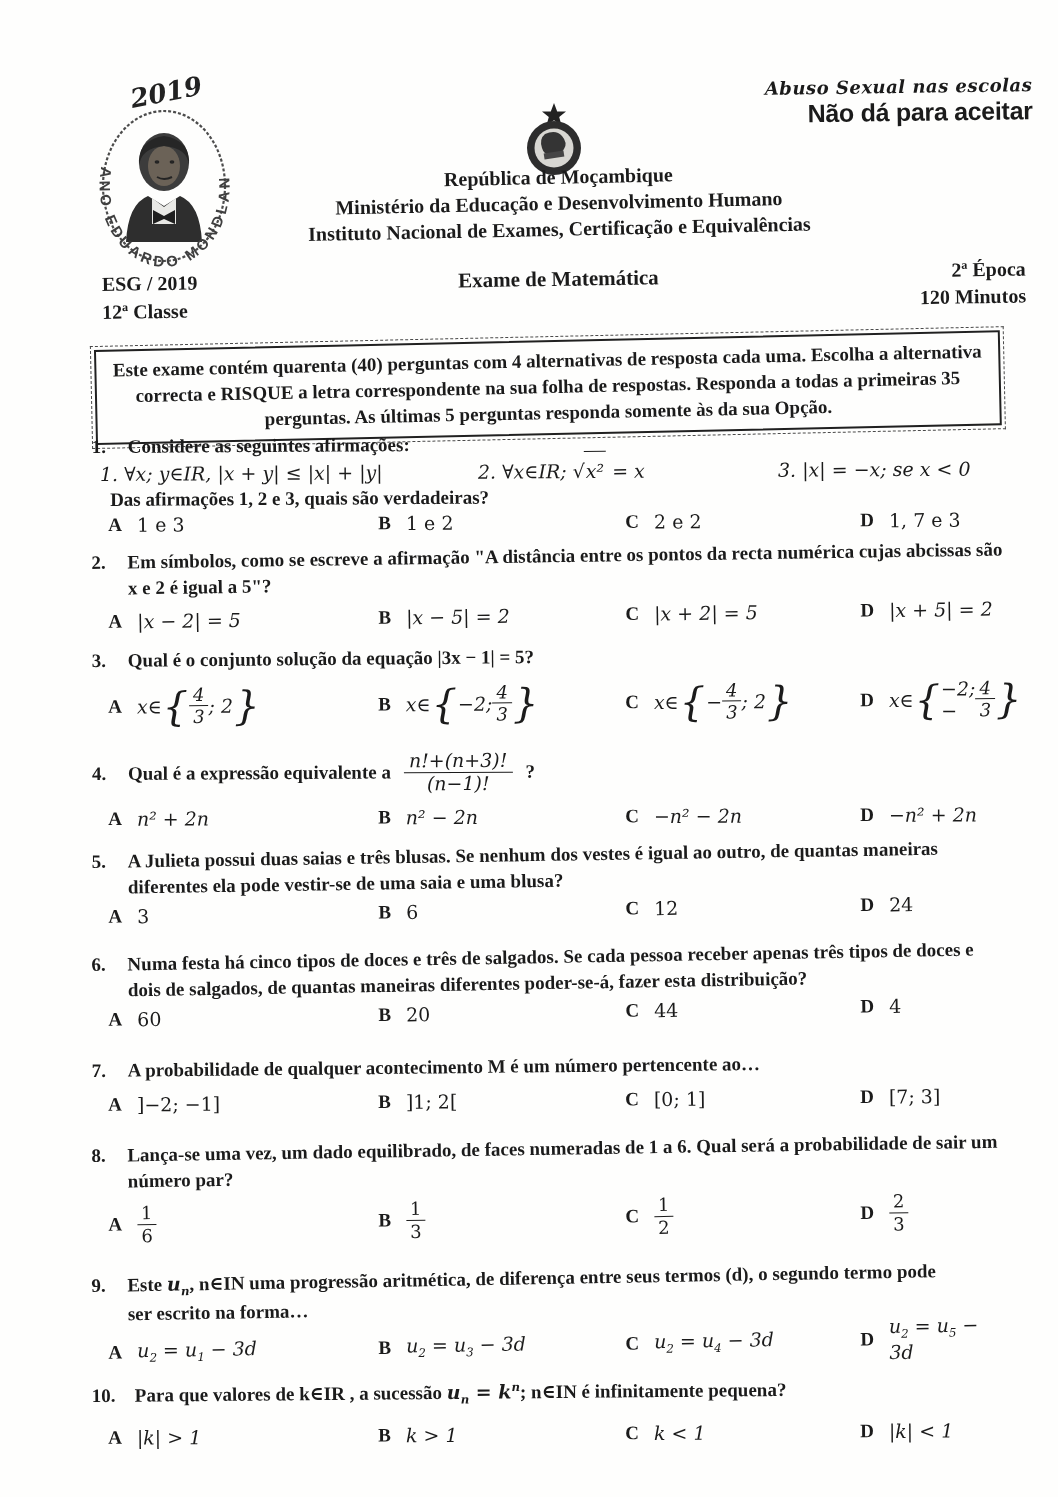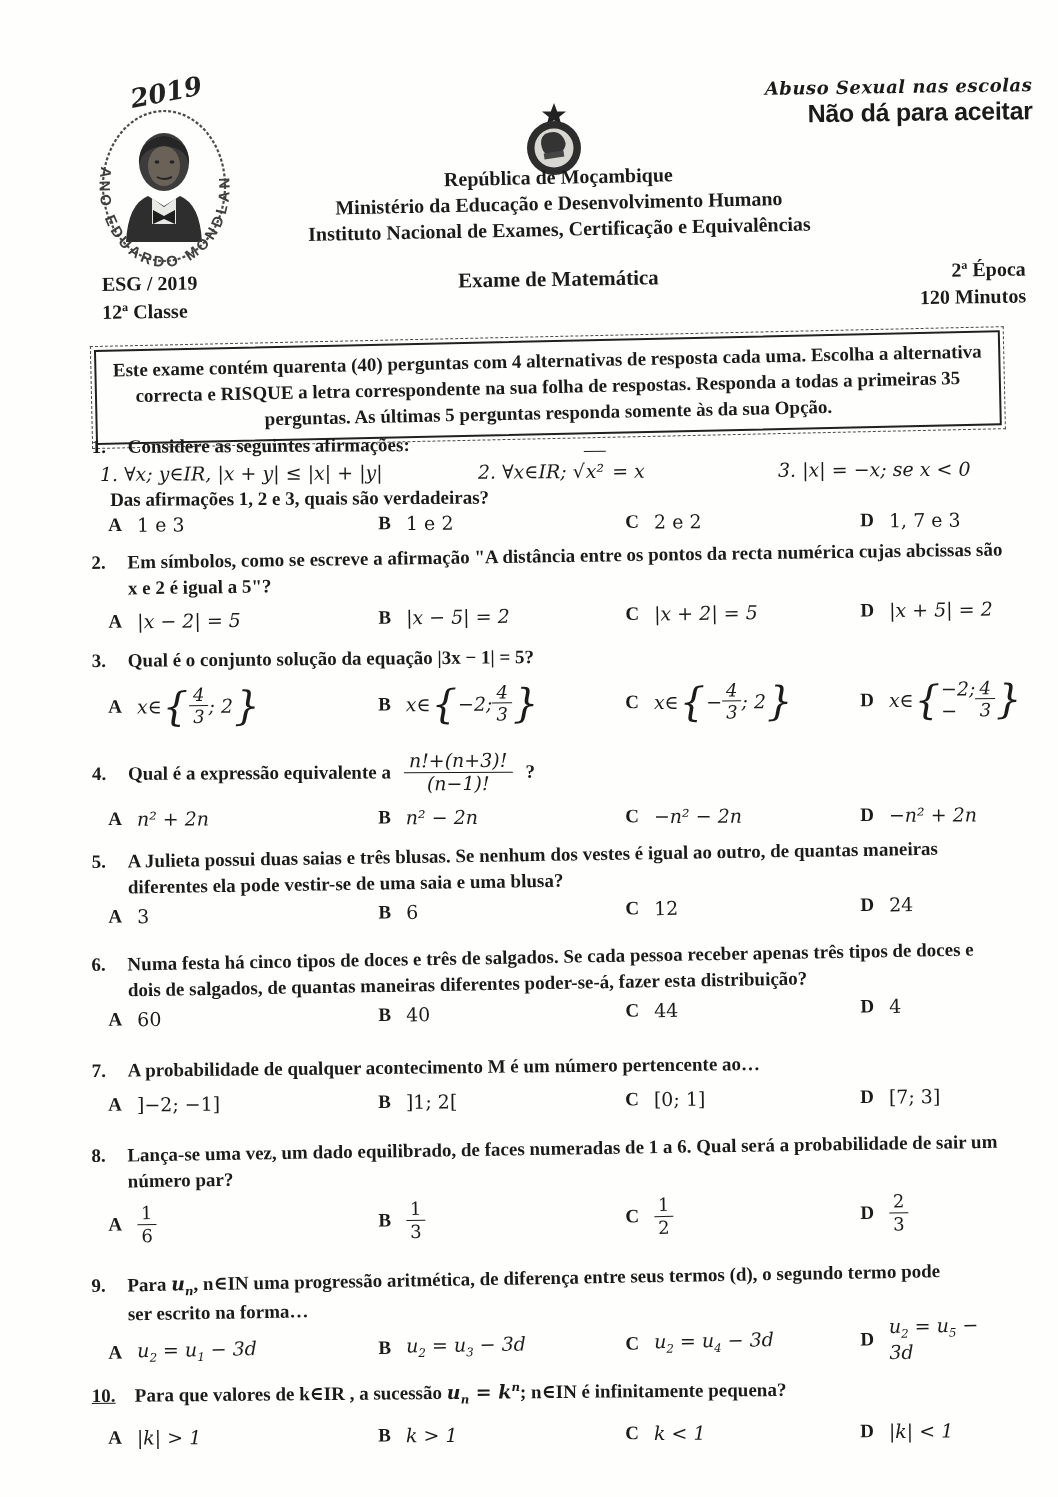--- a/index.html
+++ b/index.html
@@ -300,21 +300,21 @@
         <span class="qnum">6.</span>
         <span class="qtext" style="max-width:880px;">Numa festa há cinco tipos de doces e três de salgados. Se cada pessoa receber apenas três tipos de doces e dois de salgados, de quantas maneiras diferentes poder-se-á, fazer esta distribuição?</span>
       </div>
       <div class="opts" style="margin-top:2px;min-height:30px;">
         <span class="opt">
             <span class="letter">A</span>
             <span class="val">60</span>
           </span>
         <span class="opt">
             <span class="letter">B</span>
-            <span class="val">40</span>
+            <span class="val">20</span>
           </span>
         <span class="opt">
             <span class="letter">C</span>
             <span class="val">44</span>
           </span>
         <span class="opt">
             <span class="letter">D</span>
             <span class="val">4</span>
           </span>
       </div>
@@ -378,21 +378,21 @@
                 <span class="fn">2</span>
                 <span class="fd">3</span>
               </span></span>
           </span>
       </div>
     </div>
 
     <div class="q-block" style="transform:rotate(-1.0deg);margin-bottom:6px;">
       <div class="q">
         <span class="qnum">9.</span>
-        <span class="qtext" style="max-width:880px;"><span>Para  </span><span class="m it"><span>u</span><sub>n</sub></span><span>, n∈IN  uma progressão aritmética, de diferença entre seus termos (d), o segundo termo pode</span><span class="line2">ser escrito na forma…</span></span>
+        <span class="qtext" style="max-width:880px;"><span>Este  </span><span class="m it"><span>u</span><sub>n</sub></span><span>, n∈IN  uma progressão aritmética, de diferença entre seus termos (d), o segundo termo pode</span><span class="line2">ser escrito na forma…</span></span>
       </div>
       <div class="opts" style="margin-top:2px;min-height:30px;">
         <span class="opt">
             <span class="letter">A</span>
             <span class="val it"><span>u</span><sub>2</sub><span> = u</span><sub>1</sub><span> − 3d</span></span>
           </span>
         <span class="opt">
             <span class="letter">B</span>
             <span class="val it"><span>u</span><sub>2</sub><span> = u</span><sub>3</sub><span> − 3d</span></span>
           </span>
@@ -402,21 +402,21 @@
           </span>
         <span class="opt">
             <span class="letter">D</span>
             <span class="val it"><span>u</span><sub>2</sub><span> = u</span><sub>5</sub><span> − 3d</span></span>
           </span>
       </div>
     </div>
 
     <div class="q-block" style="transform:rotate(-0.5deg);">
       <div class="q">
-        <span class="qnum" style="min-width:34px;text-decoration:underline;">10.</span>
+        <span class="qnum" style="min-width:34px;">10.</span>
         <span class="qtext"><span>Para que valores de  k∈IR , a sucessão  </span><span class="m it"><span>u</span><sub>n</sub><span> = k</span><sup>n</sup></span><span>;  n∈IN  é infinitamente pequena?</span></span>
       </div>
       <div class="opts" style="margin-top:8px;min-height:36px;">
         <span class="opt">
             <span class="letter">A</span>
             <span class="val it">|k| &gt; 1</span>
           </span>
         <span class="opt">
             <span class="letter">B</span>
             <span class="val it">k &gt; 1</span>

